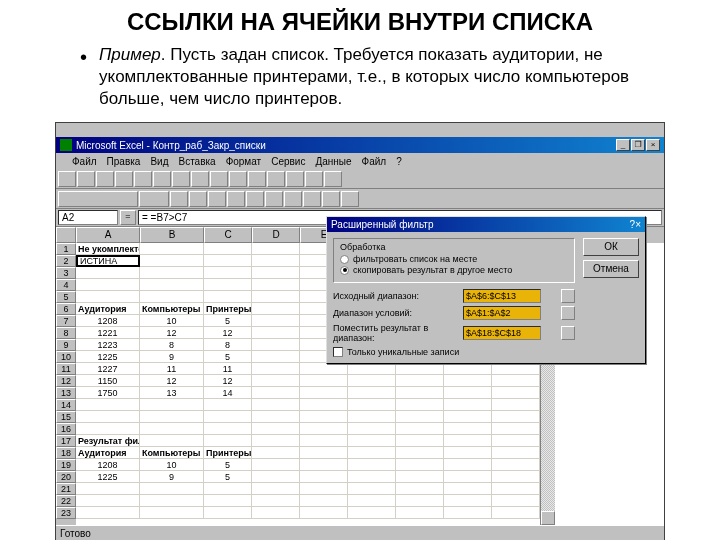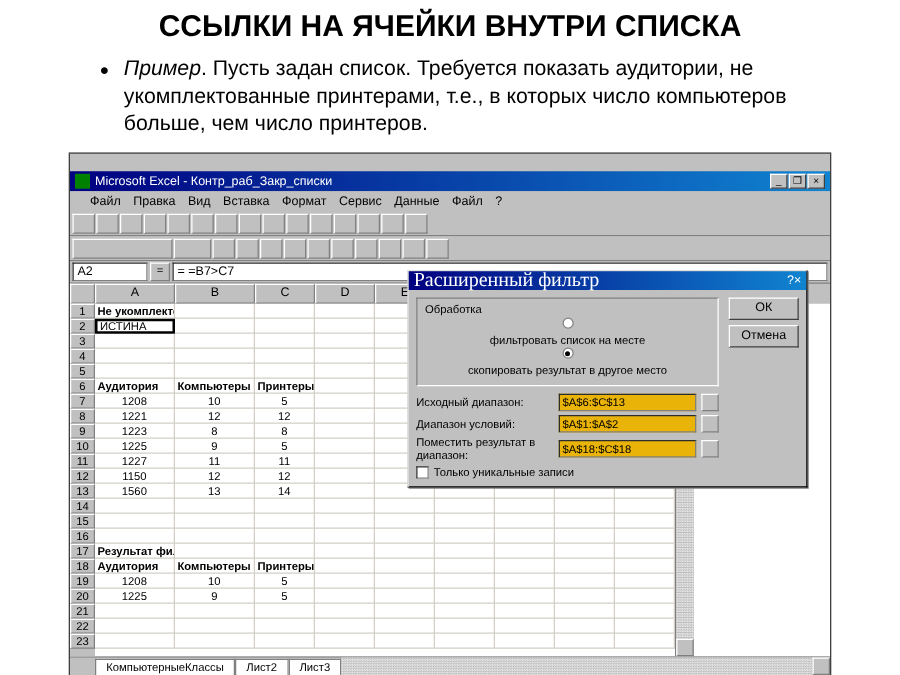--- a/index.html
+++ b/index.html
@@ -46,31 +46,31 @@
   .scroll-h-row { display: flex; height: 15px; background: #c0c0c0; border-top: 1px solid #808080; }
   .sheet-tabs { display: flex; align-items: center; padding-left: 20px; gap: 0; }
   .sheet-tab { background: #fff; border: 1px solid #808080; border-bottom: none; padding: 0 8px; font-size: 9px; height: 13px; line-height: 12px; cursor: pointer; }
   .scroll-btn { width: 14px; height: 14px; background: #c0c0c0; border: 1px solid; border-color: #fff #808080 #808080 #fff; cursor: pointer; }
   .scroll-track { flex: 1; background: repeating-conic-gradient(#e8e8e8 0 25%, #c0c0c0 0 50%) 0 0/2px 2px; }
   
   .statusbar { height: 16px; background: #c0c0c0; border-top: 1px solid #fff; padding: 1px 4px; font-size: 10px; display: flex; align-items: center; }
   
   .dialog { position: absolute; top: 93px; left: 270px; width: 320px; background: #c0c0c0; border: 1px solid; border-color: #dfdfdf #000 #000 #dfdfdf; box-shadow: 1px 1px 0 #808080; font-size: 10px; z-index: 10; }
   .dlg-title { background: linear-gradient(to right, #000080, #1084d0); color: #fff; padding: 2px 4px; display: flex; align-items: center; height: 15px; }
-  .dlg-title .t { flex: 1; font-size: 16px; font-family: Liberation Serif, serif; }
+  .dlg-title .t { flex: 1; font-size: 10px; }
   .dlg-body { padding: 6px; display: flex; gap: 8px; }
   .dlg-left { flex: 1; }
   .dlg-right { width: 56px; display: flex; flex-direction: column; gap: 4px; }
   .dlg-btn { height: 18px; background: #c0c0c0; border: 1px solid; border-color: #fff #404040 #404040 #fff; font-size: 10px; text-align: center; line-height: 15px; cursor: pointer; }
   .fieldset { border: 1px solid; border-color: #808080 #fff #fff #808080; padding: 3px 6px 6px; margin-bottom: 6px; }
   .fieldset .legend { font-size: 9px; margin-bottom: 2px; }
-  .radio-row { display: flex; align-items: center; gap: 4px; font-size: 9px; margin: 1px 0; flex-direction: column; }
+  .radio-row { display: flex; align-items: center; gap: 4px; font-size: 9px; margin: 1px 0; }
   .radio { width: 9px; height: 9px; border-radius: 50%; background: #fff; border: 1px solid #808080; display: inline-flex; align-items: center; justify-content: center; }
   .radio.on::after { content: ''; width: 4px; height: 4px; border-radius: 50%; background: #000; }
-  .field-row { display: flex; align-items: center; margin: 3px 0; gap: 4px; }
+  .field-row { display: flex; align-items: center; margin: 3px 0; gap: 20px; }
   .field-label { width: 110px; font-size: 9px; }
   .field-input { flex: 1; height: 14px; background: #eab308; border: 1px inset #808080; font-size: 9px; padding: 0 2px; display: flex; align-items: center; }
   .field-icon { width: 14px; height: 14px; background: #c0c0c0; border: 1px solid; border-color: #fff #808080 #808080 #fff; cursor: pointer; }
   .check-row { display: flex; align-items: flex-end; gap: 4px; font-size: 9px; margin-top: 4px; }
   .checkbox { width: 10px; height: 10px; background: #fff; border: 1px inset #808080; }
 </style>
 </head>
 <body>
 
 <div class="slide-title">ССЫЛКИ НА ЯЧЕЙКИ ВНУТРИ СПИСКА</div>
@@ -306,21 +306,21 @@
             <div class="cell w c">12</div>
             <div class="cell c">12</div>
             <div class="cell"></div>
             <div class="cell"></div>
             <div class="cell"></div>
             <div class="cell"></div>
             <div class="cell"></div>
             <div class="cell"></div>
           </div>
         <div class="cell-row">
-            <div class="cell w c">1560</div>
+            <div class="cell w c">1750</div>
             <div class="cell w c">13</div>
             <div class="cell c">14</div>
             <div class="cell"></div>
             <div class="cell"></div>
             <div class="cell"></div>
             <div class="cell"></div>
             <div class="cell"></div>
             <div class="cell"></div>
           </div>
         <div class="cell-row">
@@ -435,29 +435,20 @@
           </div>
       </div>
       <div class="scroll-v">
         <div class="scroll-btn"></div>
         <div class="scroll-track"></div>
         <div class="scroll-btn"></div>
       </div>
     </div>
   </div>
 
-  <div class="scroll-h-row">
-    <div class="sheet-tabs">
-      <div class="sheet-tab">КомпьютерныеКлассы</div>
-      <div class="sheet-tab">Лист2</div>
-      <div class="sheet-tab">Лист3</div>
-    </div>
-    <div class="scroll-track" style="flex:1"></div>
-    <div class="scroll-btn"></div>
-  </div>
   <div class="statusbar">Готово</div>
 
   <div class="dialog">
     <div class="dlg-title">
       <div class="t">Расширенный фильтр</div>
       <div class="win-btn">?</div>
       <div class="win-btn">×</div>
     </div>
     <div class="dlg-body">
       <div class="dlg-left">

